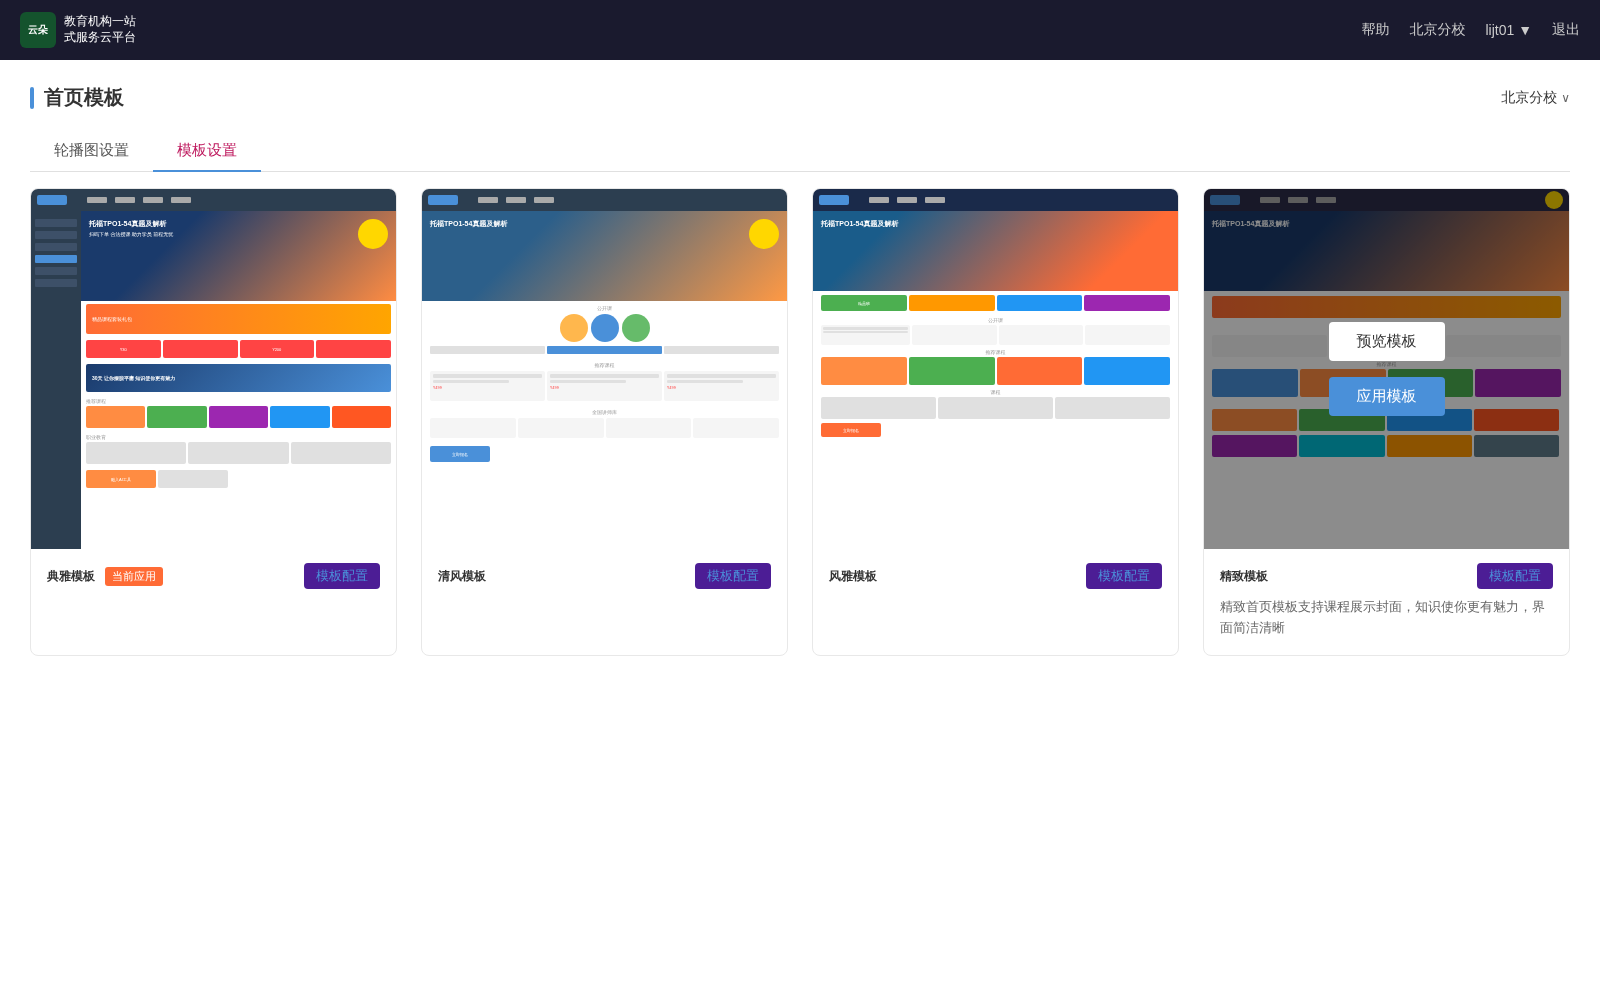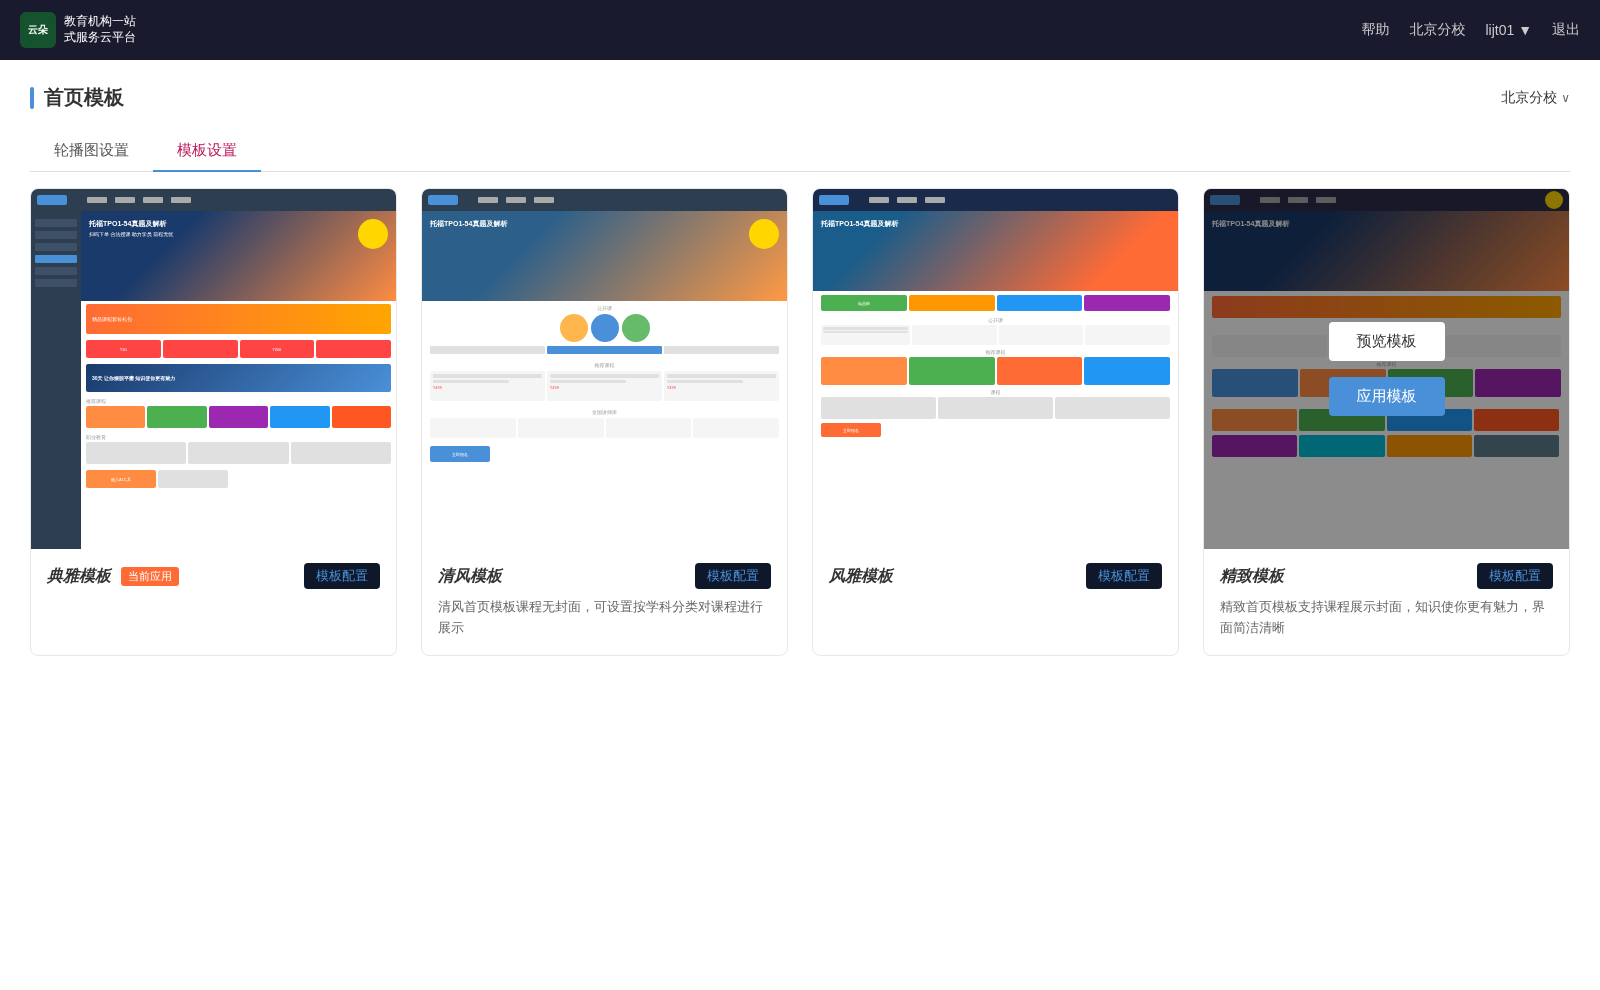--- a/index.html
+++ b/index.html
@@ -46,23 +46,23 @@
     
     .template-preview .overlay { position: absolute; inset: 0; background: rgba(0,0,0,0.45); display: flex; flex-direction: column; align-items: center; justify-content: center; gap: 16px; opacity: 0; transition: opacity 0.2s; }
     .template-card.active-hover .template-preview .overlay { opacity: 1; }
 
     .btn-preview { background: white; color: #333; border: none; padding: 10px 28px; border-radius: 4px; font-size: 15px; cursor: pointer; font-weight: 500; }
     .btn-apply { background: #4a90d9; color: white; border: none; padding: 10px 28px; border-radius: 4px; font-size: 15px; cursor: pointer; font-weight: 500; }
 
     
     .template-footer { padding: 14px 16px 16px; }
     .template-name-row { display: flex; align-items: center; gap: 10px; margin-bottom: 8px; }
-    .template-name { font-size: 16px; font-weight: bold; color: #333; font-style: italic; }
+    .template-name { font-size: 12px; font-weight: bold; color: #333; }
     .badge-current { background: #ff6b35; color: white; font-size: 11px; padding: 2px 7px; border-radius: 3px; }
-    .btn-config { background: #0f172a; color: #4a90d9; border: none; padding: 4px 12px; border-radius: 4px; font-size: 13px; cursor: pointer; margin-left: auto; }
+    .btn-config { background: #4c1d95; color: #4a90d9; border: none; padding: 4px 12px; border-radius: 4px; font-size: 13px; cursor: pointer; margin-left: auto; }
     .template-desc { font-size: 13px; color: #666; line-height: 1.6; }
   </style>
 </head>
 <body>
 
 <nav class="nav">
   <div class="nav-left">
     <div class="logo">
       <div class="logo-icon">云朵</div>
       <div class="logo-text">
@@ -257,21 +257,20 @@
         <div class="overlay">
           <button class="btn-preview">预览模板</button>
           <button class="btn-apply">应用模板</button>
         </div>
       </div>
       <div class="template-footer">
         <div class="template-name-row">
           <span class="template-name">清风模板</span>
           <button class="btn-config">模板配置</button>
         </div>
-        <p class="template-desc">清风首页模板课程无封面，可设置按学科分类对课程进行展示</p>
       </div>
     </div>
 
     <div class="template-card">
       <div class="template-preview">
         <div style="width:100%;height:100%;background:white;display:flex;flex-direction:column;overflow:hidden;">
           <div style="height:22px;background:#1a2a4a;display:flex;align-items:center;padding:0 6px;gap:20px;">
             <div style="width:30px;height:10px;background:#4a90d9;border-radius:2px;"></div>
             <div style="display:flex;gap:8px;">
               <div style="width:20px;height:6px;background:#aaa;border-radius:1px;"></div>

